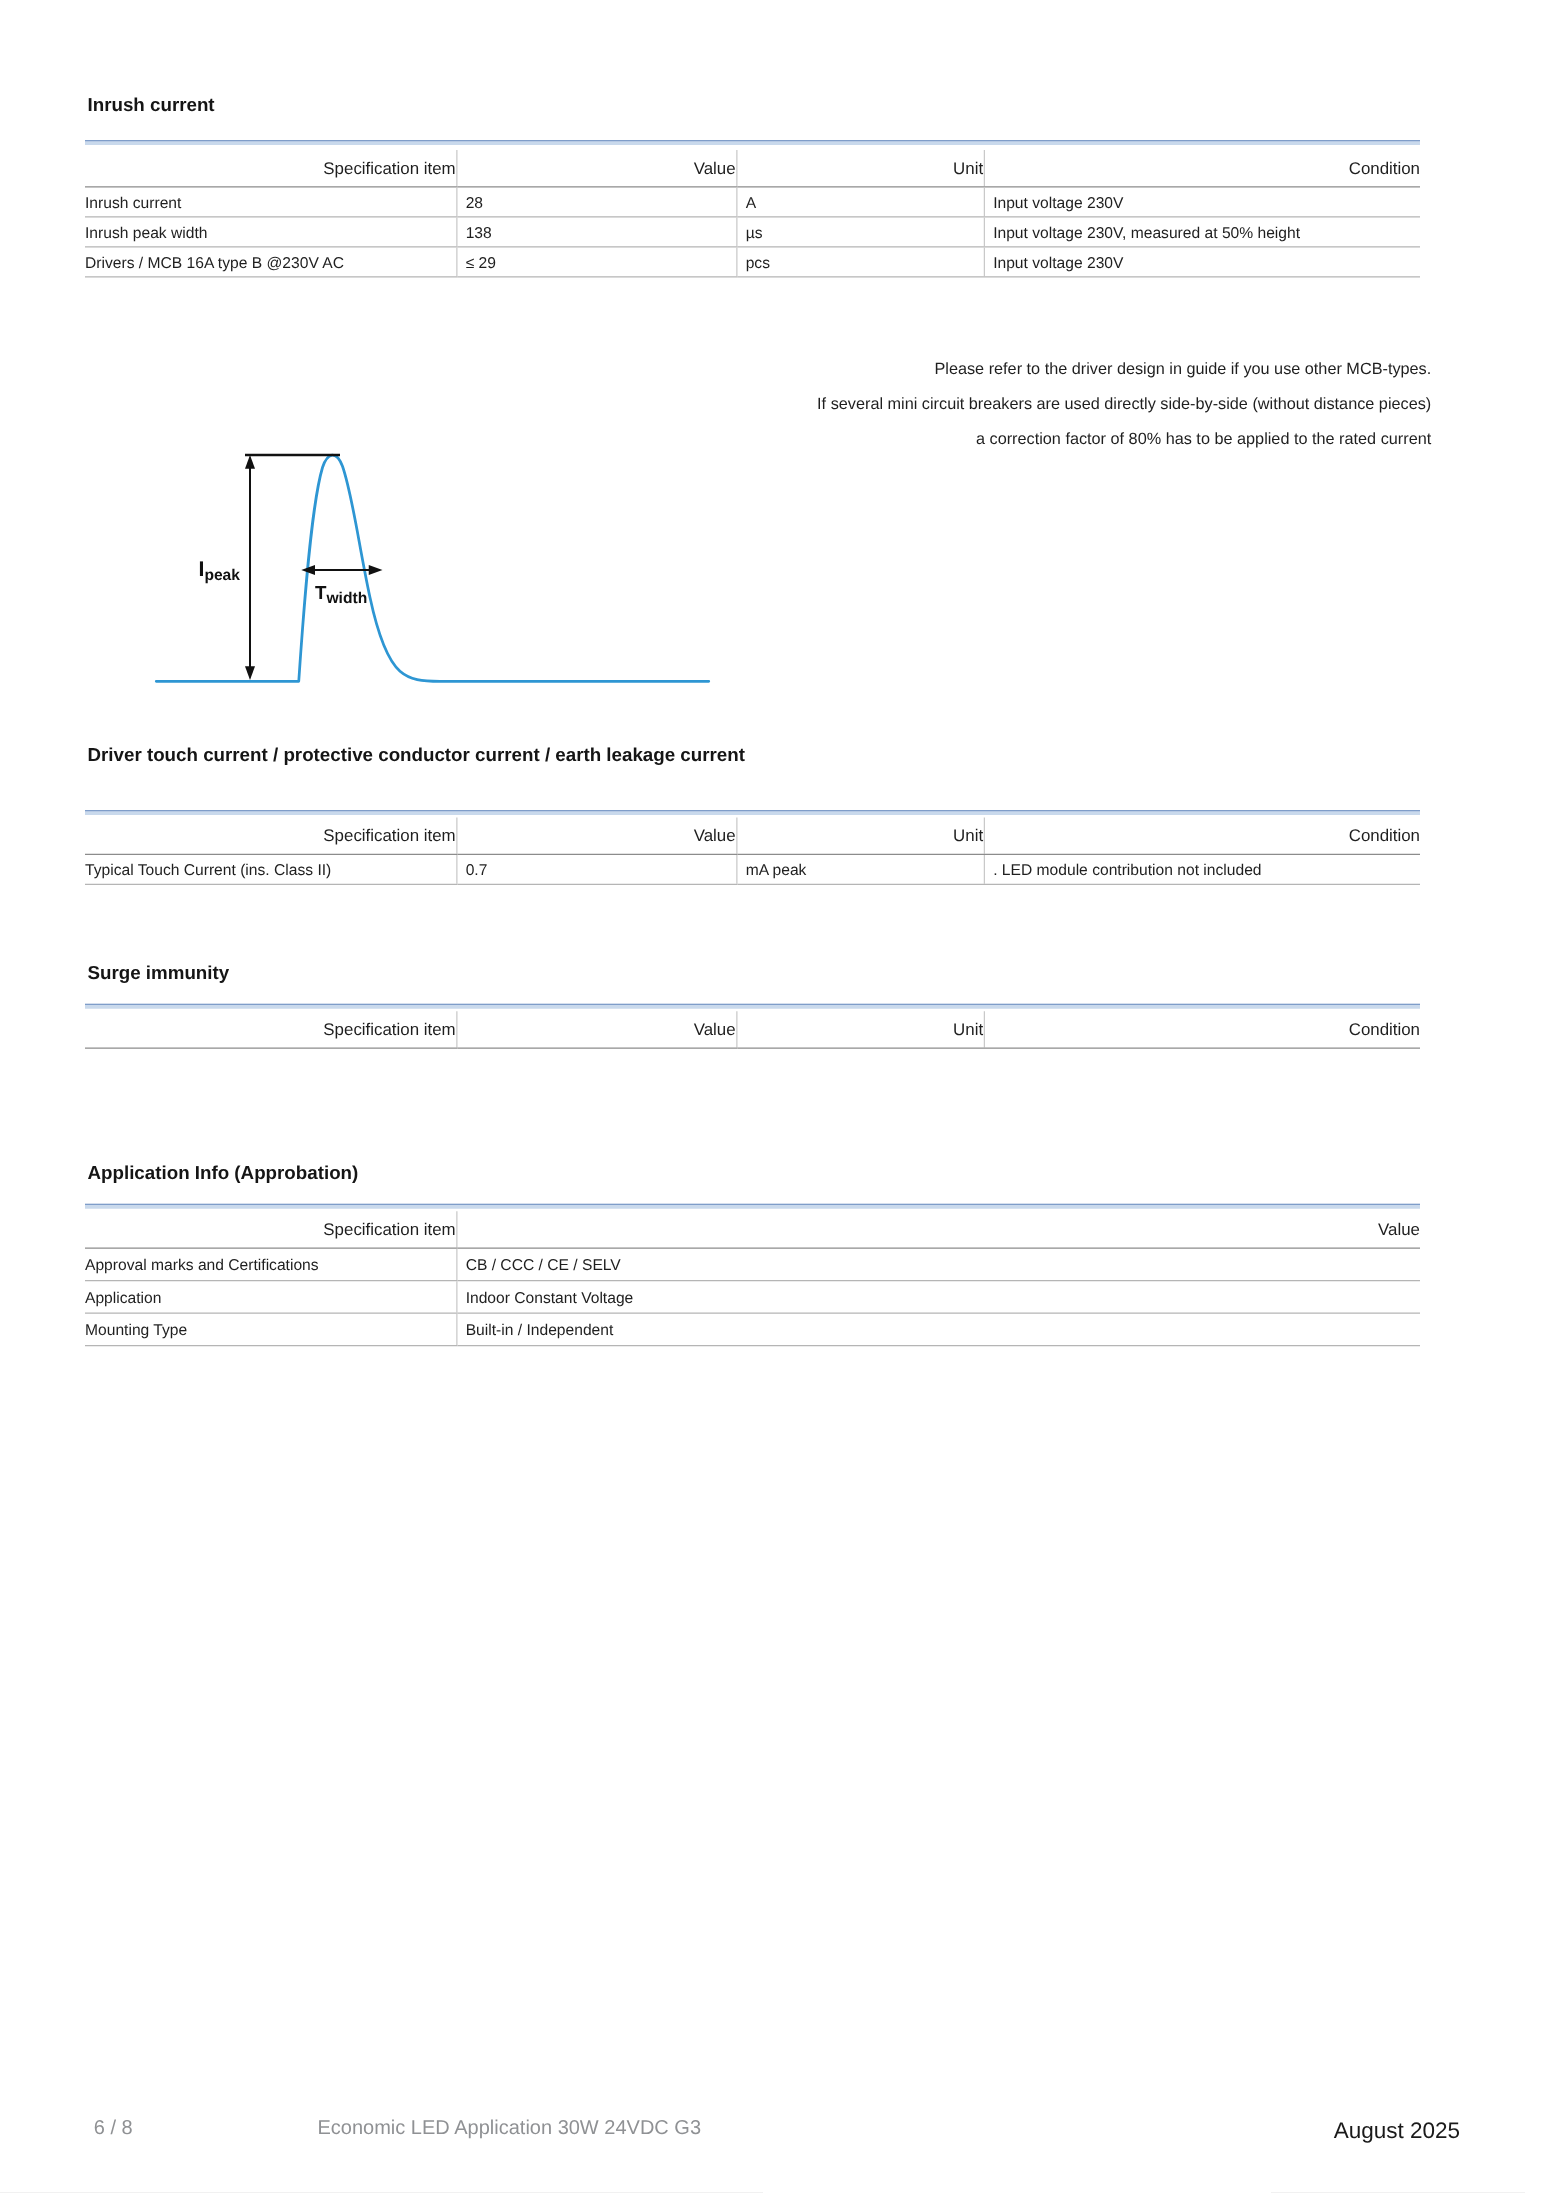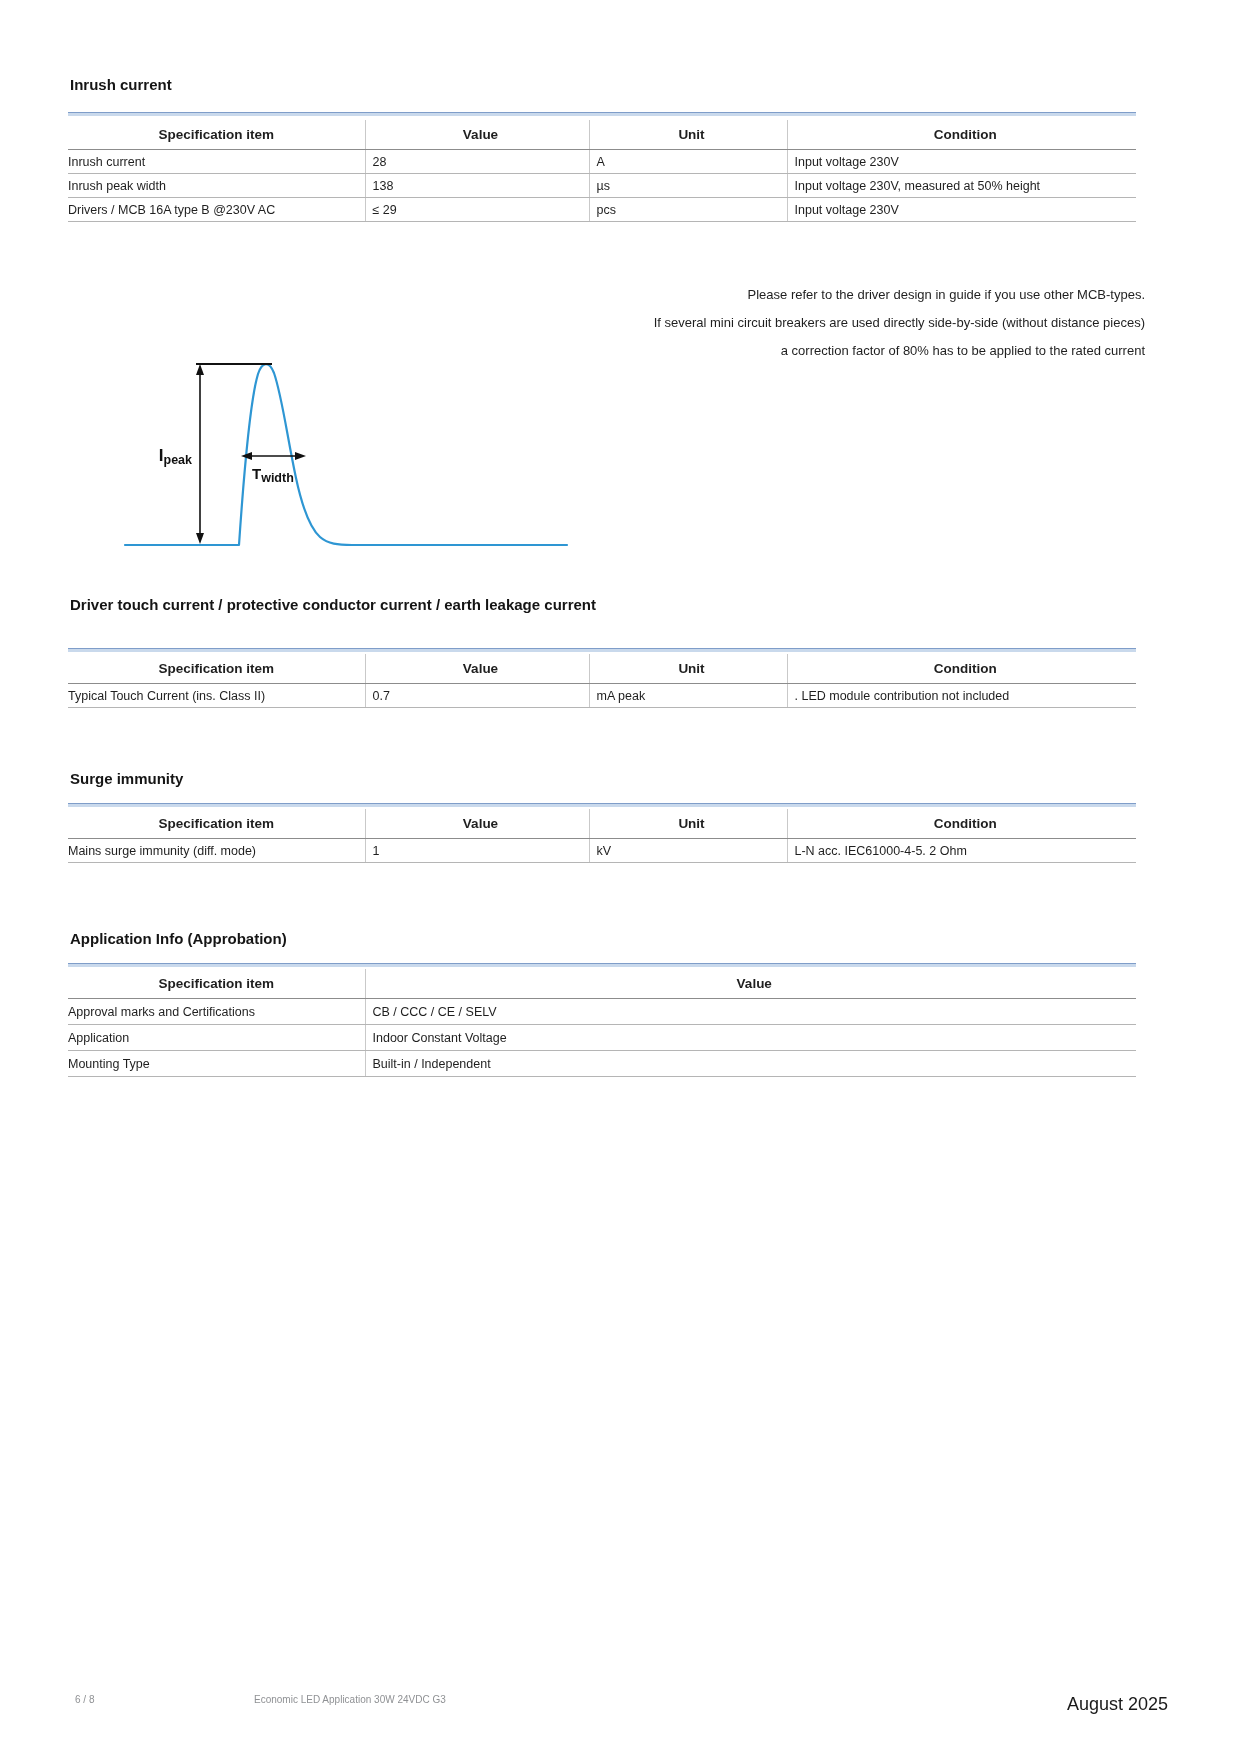--- a/index.html
+++ b/index.html
@@ -20,21 +20,21 @@
   .rule{
     position:absolute;left:68px;width:1068px;height:3px;
     border-top:1.5px solid #7f9dc9;
     background:#c9d9ec;
   }
   table.spec{
     position:absolute;left:68px;width:1068px;
     border-collapse:collapse;table-layout:fixed;
   }
   table.spec th{
-    font-size:13.5px;font-weight:700;text-align:center;
+    font-size:13.5px;font-weight:400;text-align:right;
     height:29px;vertical-align:middle;
     border-bottom:1px solid #8c8c8c;
     padding:0;
   }
   table.spec td{
     font-size:12.5px;font-weight:400;text-align:left;
     height:23px;vertical-align:middle;
     border-bottom:1px solid #b5b5b5;
     padding:0;
     white-space:nowrap;overflow:hidden;
@@ -45,21 +45,21 @@
     padding-left:7px;
   }
   .c1{width:297px;} .c2{width:224px;} .c3{width:198px;} .c4{width:349px;}
   .w1{width:297px;} .w2{width:771px;}
   .notes{
     position:absolute;left:625px;top:281px;width:520px;
     font-size:13px;line-height:28px;color:#1f1f1f;
   }
   .notes div{white-space:nowrap;text-align:right;}
   .figure{position:absolute;left:112px;top:316px;}
-  .footer-text{position:absolute;top:1694px;font-size:10px;color:#8f9194;white-space:nowrap;}
+  .footer-text{position:absolute;top:1694px;font-size:16px;color:#8f9194;white-space:nowrap;}
   .footer-date{position:absolute;top:1694px;right:72px;font-size:18px;color:#1a1a1a;font-weight:400;white-space:nowrap;}
 </style>
 </head>
 <body>
 
 <div class="page">
 
   <div class="section-title" style="top:76px;">Inrush current</div>
   <div class="rule" style="top:112px;"></div>
 
@@ -163,26 +163,20 @@
         <col class="c3">
         <col class="c4">
       </colgroup>
     <tbody>
         <tr>
       <th>Specification item</th>
       <th>Value</th>
       <th>Unit</th>
       <th>Condition</th>
     </tr>
-    <tr>
-      <td>Mains surge immunity (diff. mode)</td>
-      <td>1</td>
-      <td>kV</td>
-      <td>L-N acc. IEC61000-4-5. 2 Ohm</td>
-    </tr>
   </tbody>
     </table>
 
   <div class="section-title" style="top:930px;">Application Info (Approbation)</div>
   <div class="rule" style="top:963px;"></div>
 
   <table class="spec" style="top:969px;">
     <colgroup>
         <col class="w1">
         <col class="w2">

